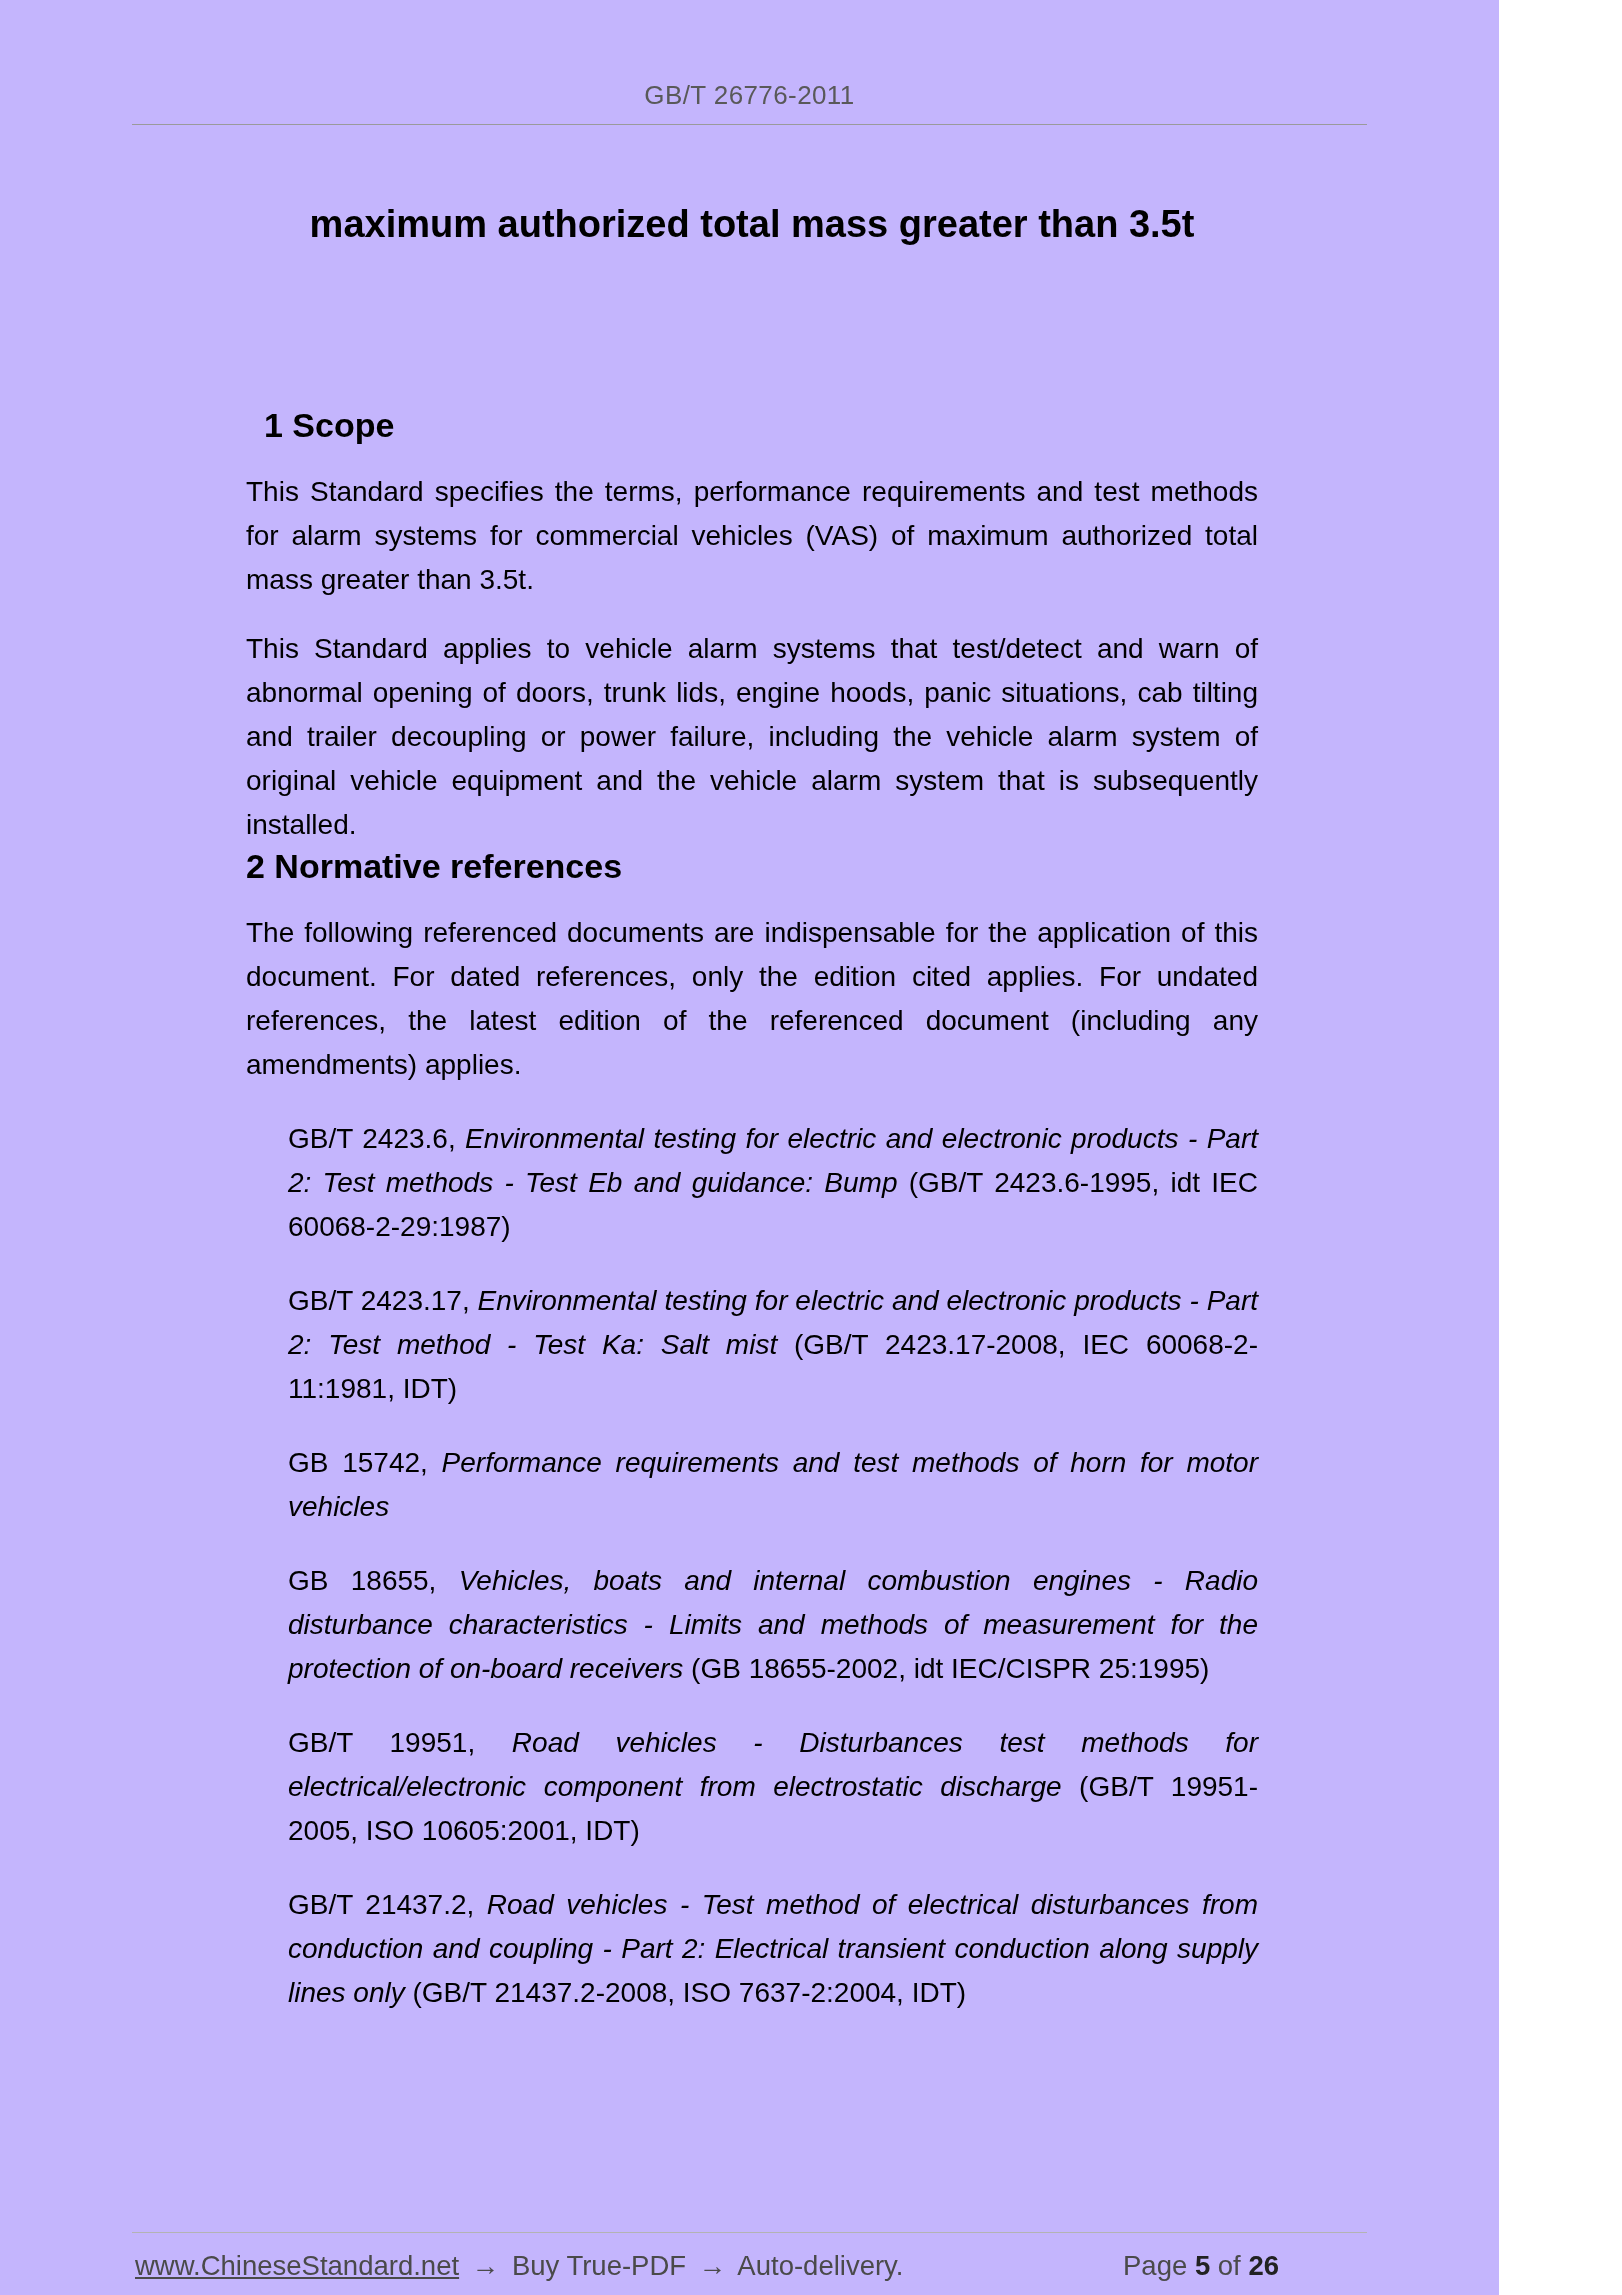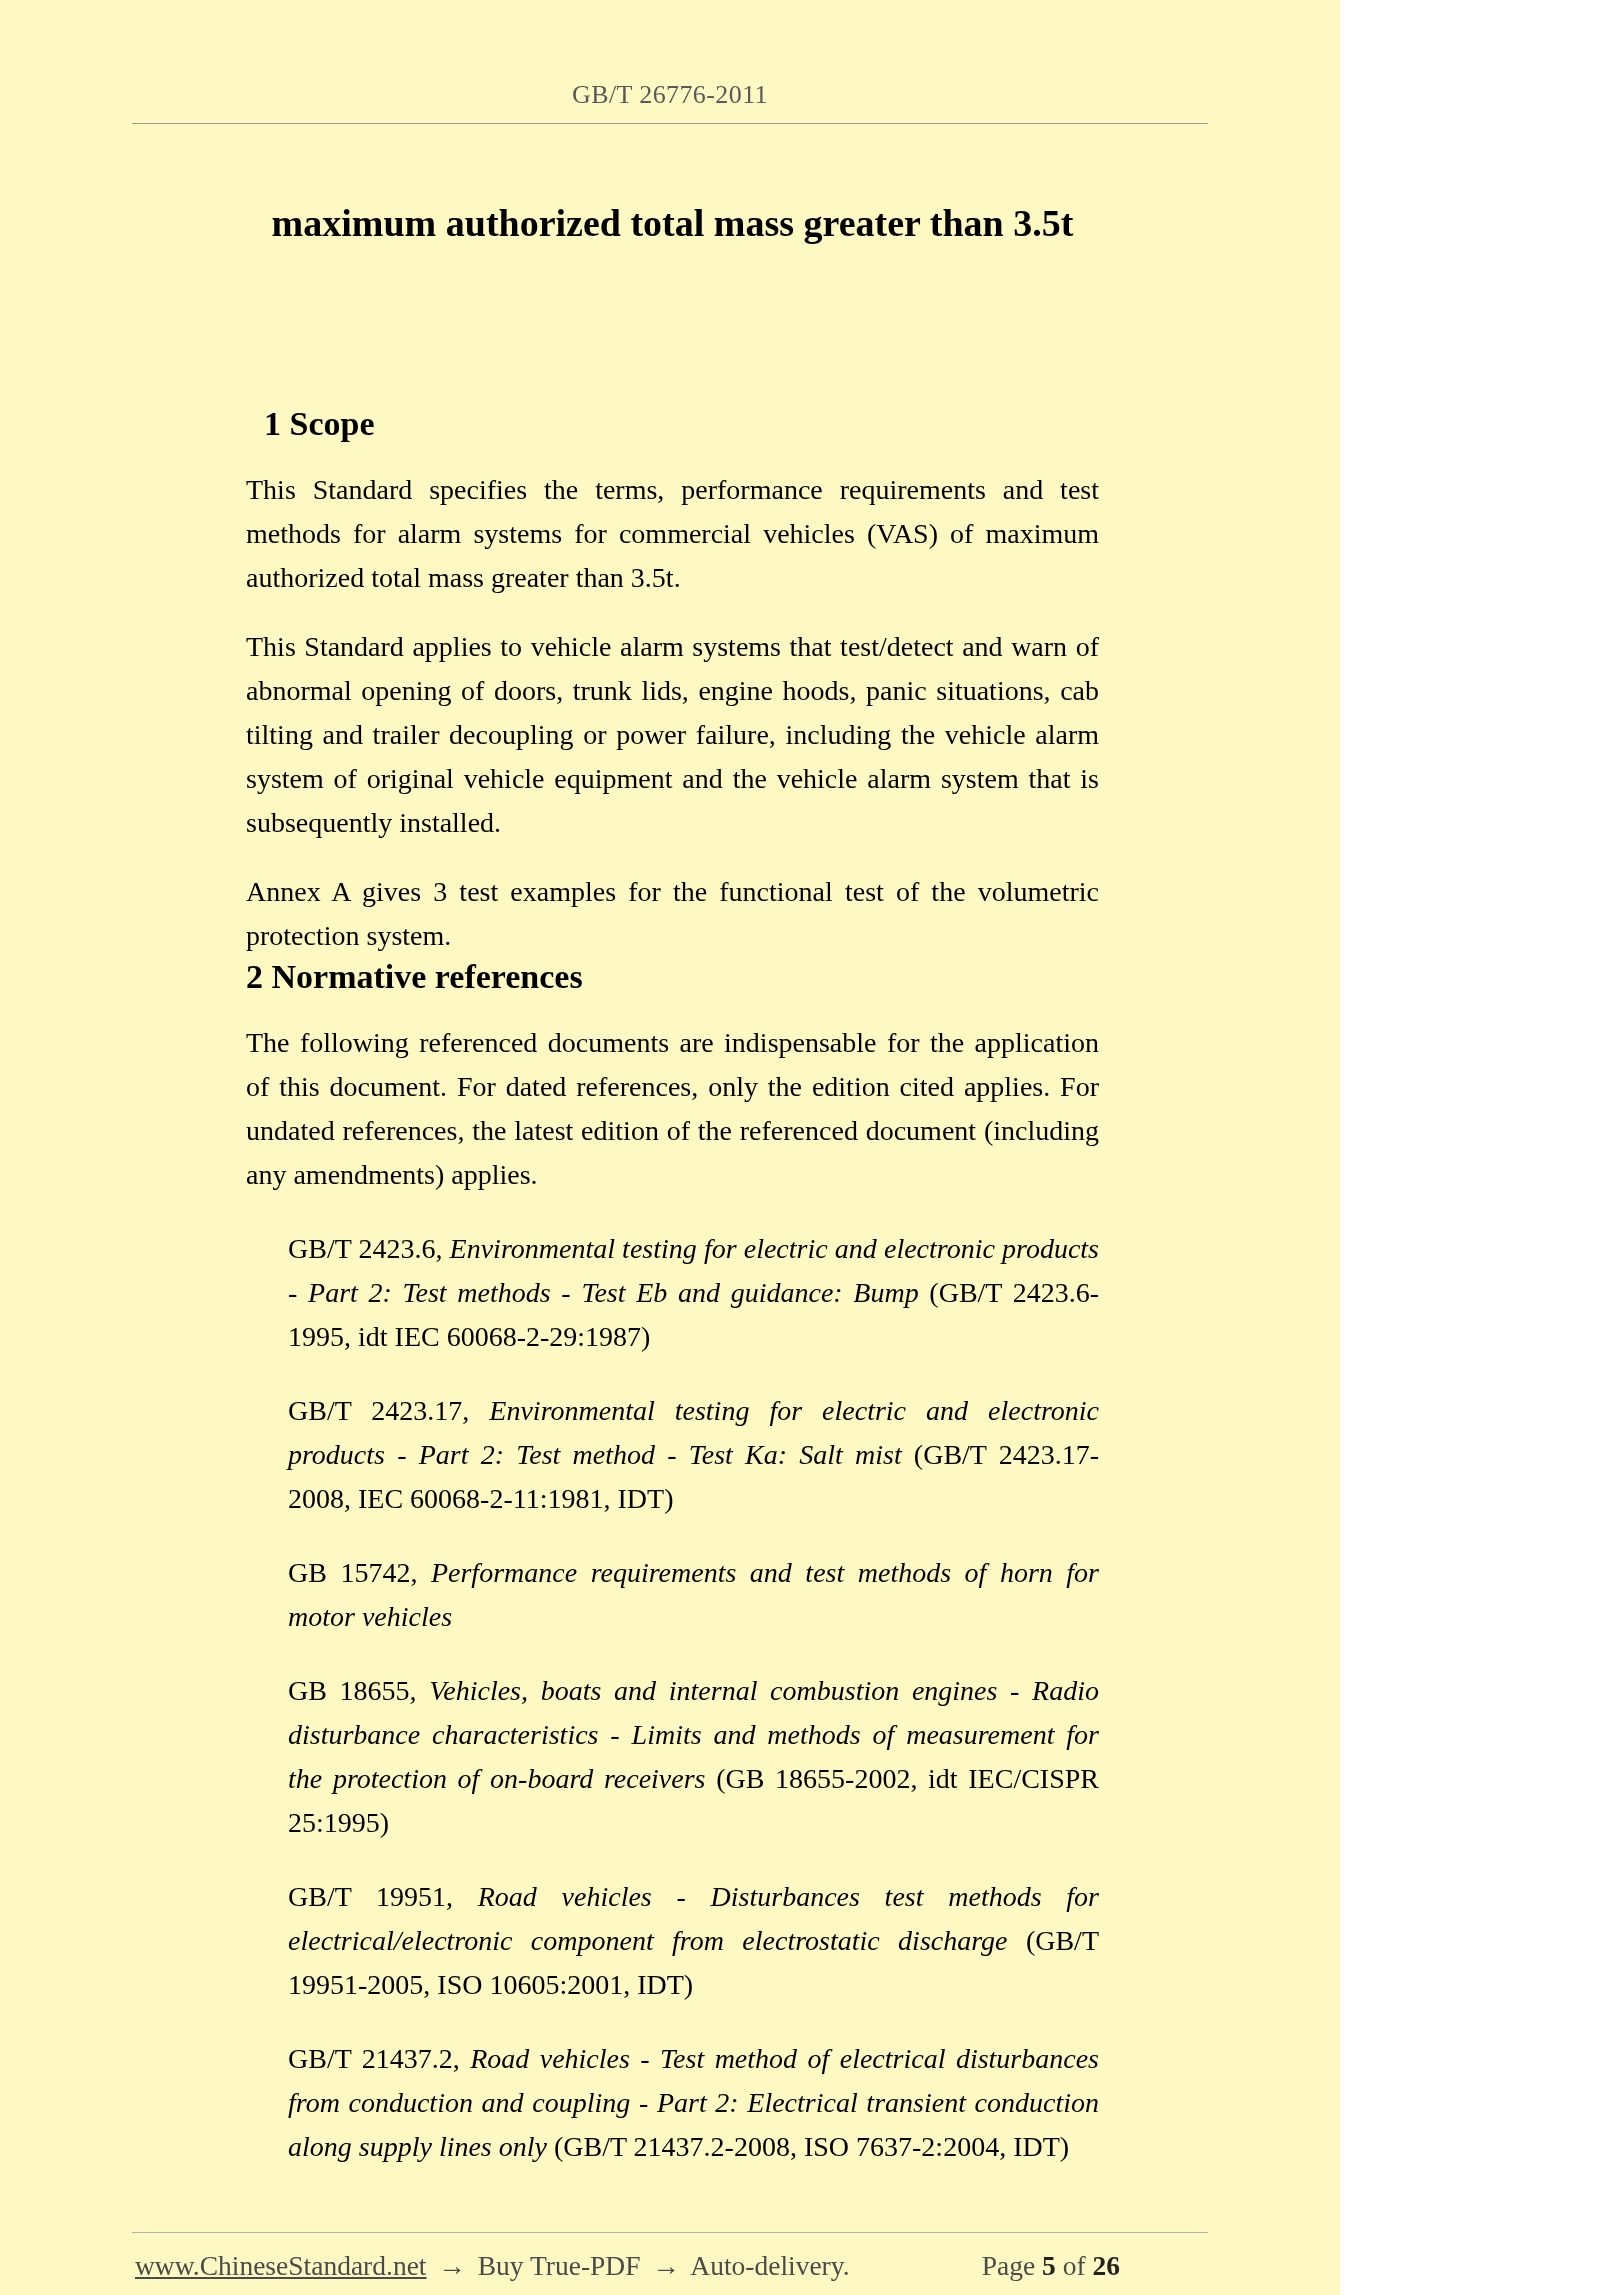--- a/index.html
+++ b/index.html
@@ -2,24 +2,24 @@
 <html style="font-size:13.3px"><head>
 <meta charset="utf-8">
 <style>
   html, body {
     margin: 0;
     padding: 0;
     background: #ffffff;
   }
   .page {
     position: relative;
-    width: 1340px;
+    width: 1499px;
     height: 2295px;
-    background: #fef9c3;
-    font-family: Liberation Serif, serif;
+    background: #c4b5fd;
+    font-family: Liberation Sans, sans-serif;
     color: #000000;
     overflow: hidden;
   }
   
   .header-text {
     padding-top: 80px;
     text-align: center;
     font-size: 26px;
     color: #595959;
     letter-spacing: 0.4px;
@@ -112,21 +112,20 @@
   <div class="content">
 
     <h1 class="doc-title">
       <span class="title-line">maximum authorized total mass greater than 3.5t</span>
     </h1>
 
     <h2 class="section-heading h-scope">1 Scope</h2>
 
     <p class="body">This Standard specifies the terms, performance requirements and test methods for alarm systems for commercial vehicles (VAS) of maximum authorized total mass greater than 3.5t.</p>
     <p class="body">This Standard applies to vehicle alarm systems that test/detect and warn of abnormal opening of doors, trunk lids, engine hoods, panic situations, cab tilting and trailer decoupling or power failure, including the vehicle alarm system of original vehicle equipment and the vehicle alarm system that is subsequently installed.</p>
-    <p class="body">Annex A gives 3 test examples for the functional test of the volumetric protection system.</p>
 
     <h2 class="section-heading h-normative">2 Normative references</h2>
 
     <p class="body">The following referenced documents are indispensable for the application of this document. For dated references, only the edition cited applies. For undated references, the latest edition of the referenced document (including any amendments) applies.</p>
 
     <div class="refs">
       <p class="ref"><span>GB/T 2423.6, </span><em>Environmental testing for electric and electronic products - Part 2: Test methods - Test Eb and guidance: Bump</em><span> (GB/T 2423.6-1995, idt IEC 60068-2-29:1987)</span></p>
 
       <p class="ref"><span>GB/T 2423.17, </span><em>Environmental testing for electric and electronic products - Part 2: Test method - Test Ka: Salt mist</em><span> (GB/T 2423.17-2008, IEC 60068-2-11:1981, IDT)</span></p>
 

